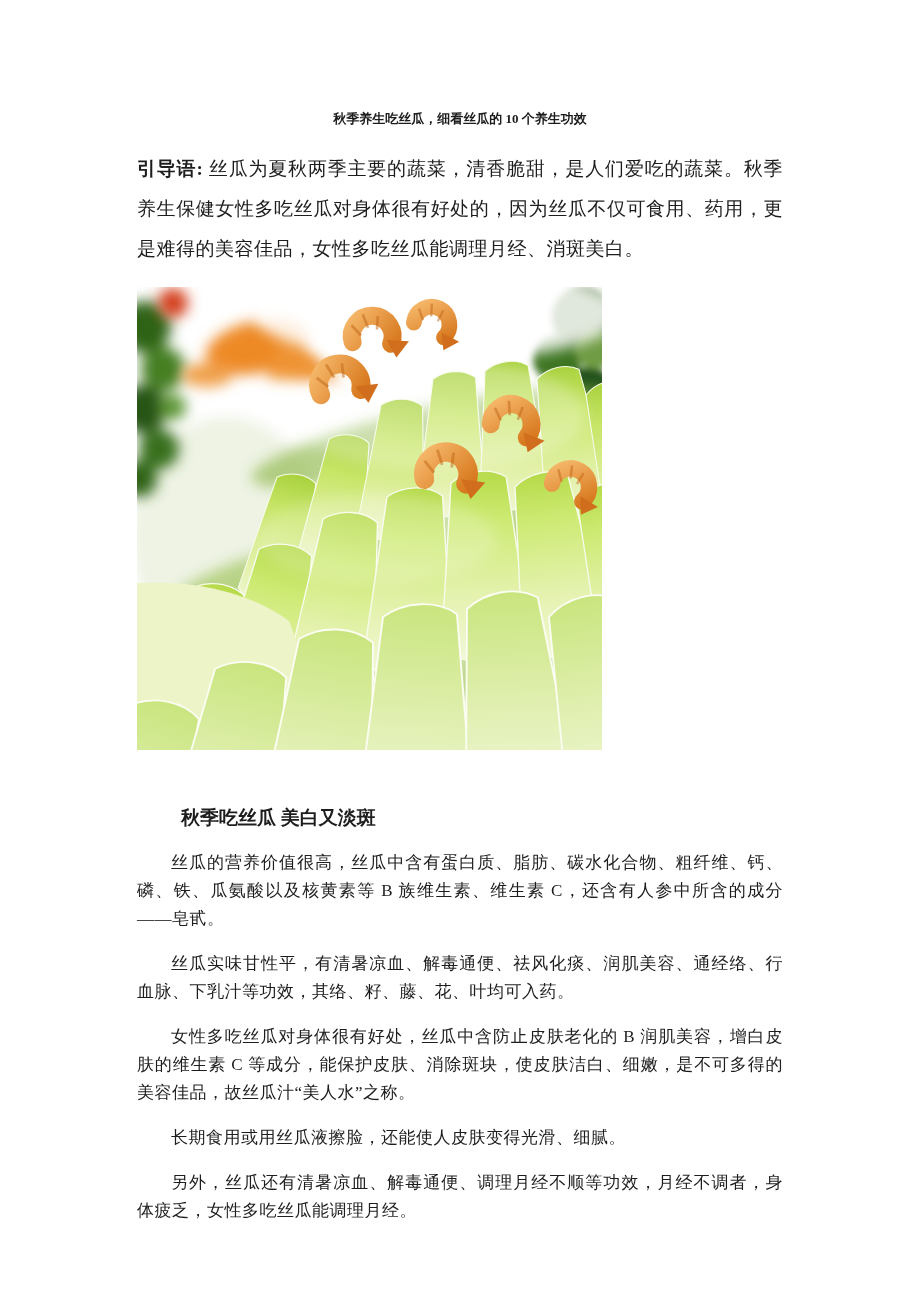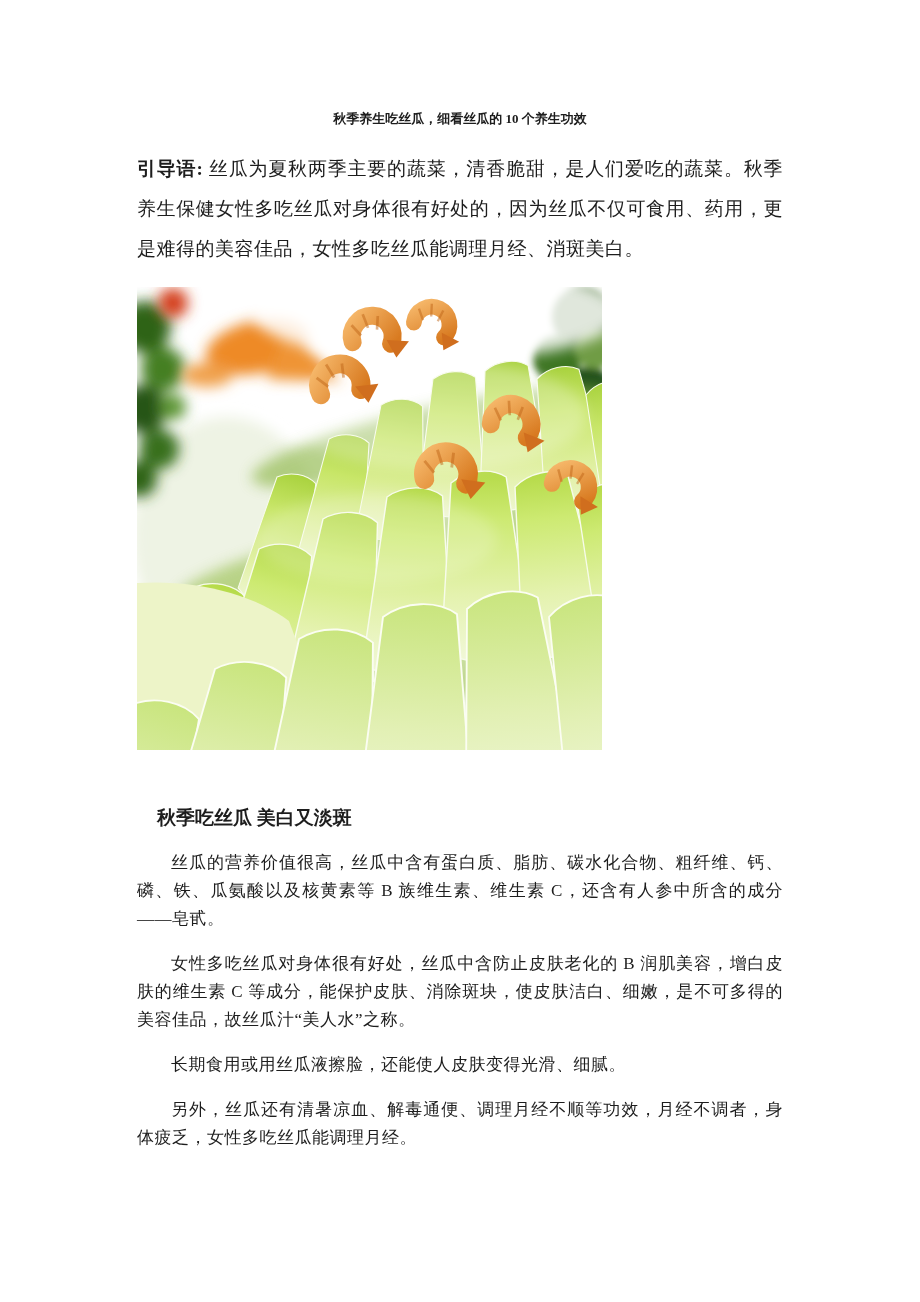--- a/index.html
+++ b/index.html
@@ -16,21 +16,21 @@
     line-height: 28px; margin: 0 0 16px 0;
   }
   .intro {
     font-size: 19px; line-height: 40px; margin: 0 0 18px 0;
     text-align: justify; letter-spacing: 0.5px;
   }
   .intro .lead { font-weight: bold; }
   figure.photo { margin: 0; width: 465px; height: 463px; }
   .sec-head {
     font-size: 19px; font-weight: bold; line-height: 28px;
-    margin: 54px 0 17px 20px;
+    margin: 54px 0 17px 44px;
   }
   .body-p {
     font-size: 17px; line-height: 28px; text-indent: 2em;
     text-align: justify; letter-spacing: 0.5px; margin: 0 0 17px 0;
   }
 </style>
 </head>
 <body>
 
 <div class="page">
@@ -159,17 +159,18 @@
         <use href="#shrimp" transform="translate(352 108) rotate(6) scale(1.2)"></use>
         <use href="#shrimp" transform="translate(278 162) rotate(-8) scale(1.3)"></use>
         <use href="#shrimp" transform="translate(418 170) rotate(16) scale(1.1)"></use>
       </g>
     </svg>
   </figure>
 
   <h2 class="sec-head">秋季吃丝瓜 美白又淡斑</h2>
 
   <p class="body-p">丝瓜的营养价值很高，丝瓜中含有蛋白质、脂肪、碳水化合物、粗纤维、钙、磷、铁、瓜氨酸以及核黄素等 B 族维生素、维生素 C，还含有人参中所含的成分——皂甙。</p>
+  <p class="body-p">丝瓜实味甘性平，有清暑凉血、解毒通便、祛风化痰、润肌美容、通经络、行血脉、下乳汁等功效，其络、籽、藤、花、叶均可入药。</p>
   <p class="body-p">女性多吃丝瓜对身体很有好处，丝瓜中含防止皮肤老化的 B 润肌美容，增白皮肤的维生素 C 等成分，能保护皮肤、消除斑块，使皮肤洁白、细嫩，是不可多得的美容佳品，故丝瓜汁“美人水”之称。</p>
   <p class="body-p">长期食用或用丝瓜液擦脸，还能使人皮肤变得光滑、细腻。</p>
   <p class="body-p">另外，丝瓜还有清暑凉血、解毒通便、调理月经不顺等功效，月经不调者，身体疲乏，女性多吃丝瓜能调理月经。</p>
 
 </div>
 
 </body></html>

